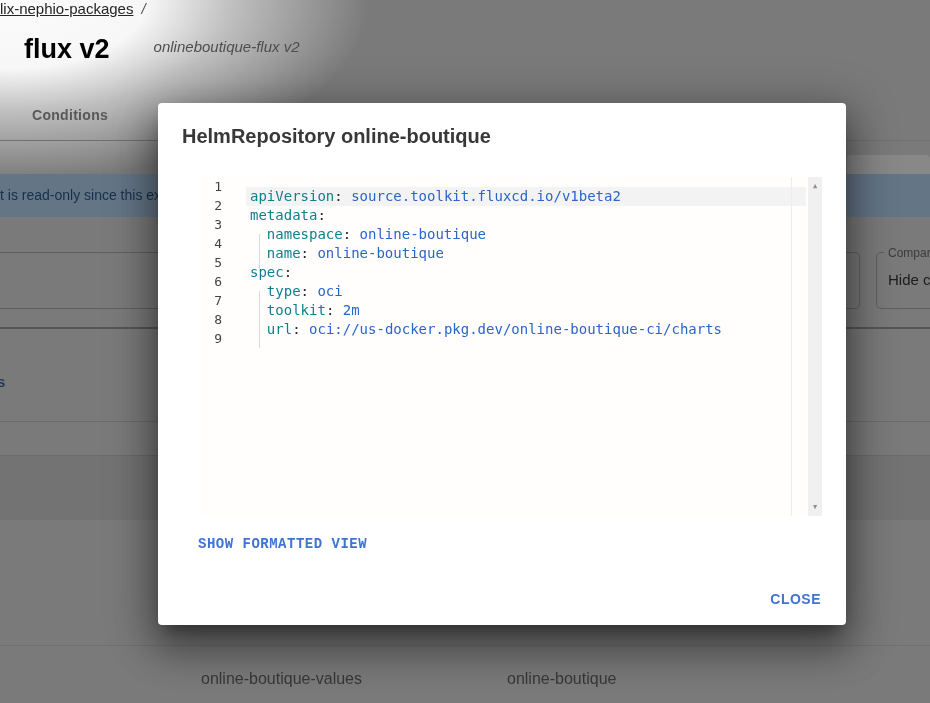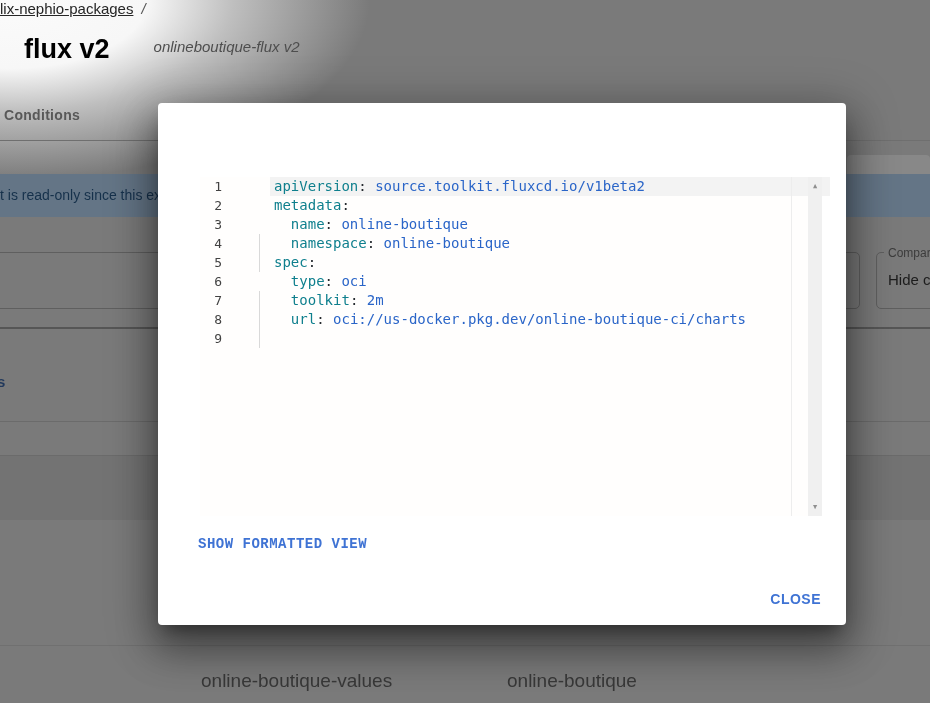--- a/index.html
+++ b/index.html
@@ -11,59 +11,59 @@
   .bg-page { inset:0; }
   .glow { left:0; top:0; width:560px; height:230px; pointer-events:none;
           background:radial-gradient(ellipse 360px 180px at 10px 0px,
             #fbfbfb 0%, #f7f7f7 38%, rgba(247,247,247,0.55) 62%, rgba(247,247,247,0) 100%); }
   .breadcrumb { left:0; top:11; height:18px; display:flex; align-items:flex-start; gap:8px;
                 font-size:15px; color:#2a2a2a; white-space:nowrap; }
   .crumb-link { color:#262626; text-decoration:underline; cursor:pointer; }
   .crumb-sep { color:#555; font-style:italic; }
   .crumb-current { color:#4e4e4e; font-style:italic;margin-top:38px; }
   .page-title { left:0; top:34px; font-size:27px; font-weight:bold; color:#000000; white-space:nowrap;margin-left:24px; }
-  .tab { left:4px; top:107px; font-size:14px; font-weight:600; letter-spacing:.3px; color:#585858; cursor:pointer; }
+  .tab { left:32px; top:107px; font-size:14px; font-weight:600; letter-spacing:.3px; color:#585858; cursor:pointer; }
   .tabbar-line { left:0; top:140px; width:930px; height:1px; background:#6f6f6f; }
   .top-right-box { left:847px; top:155px; width:83px; height:27px; background:#888888; border-radius:4px; }
 
   .banner { left:0; top:174px; width:930px; height:43px; background:#647586; }
   .banner-text { left:0; top:13px; font-size:14px; color:#16314b; white-space:nowrap; }
 
   .field-box { border:1px solid #5f5f5f; border-radius:5px; background:transparent; }
   .box-left { left:-30px; top:252px; width:890px; height:57px; }
   .box-compare { left:876px; top:252px; width:90px; height:57px; }
   .compare-label { left:884px; top:246px; font-size:12px; color:#3c3c3c; background:#7a7a7a;
                    padding:0 4px; white-space:nowrap; }
   .compare-value { left:888px; top:271px; font-size:15px; color:#1c1c1c; white-space:nowrap; }
 
   .divider-strong { left:0; top:327px; width:930px; height:2px; background:#565656; }
   .row-line-1 { left:0; top:421px; width:930px; height:1px; background:#6b6b6b; }
   .row-line-2 { left:0; top:455px; width:930px; height:1px; background:#6b6b6b; }
   .dark-band { left:0; top:456px; width:930px; height:64px; background:#737373; }
   .edge-fragment { left:-3px; top:373px; font-size:15px; font-weight:bold; color:#22395c; }
 
   .bottom-line { left:0; top:645px; width:930px; height:1px; background:#707070; }
-  .bottom-cell { top:670px; font-size:19px; color:#383838; white-space:nowrap; }
+  .bottom-cell { top:670px; font-size:16px; color:#383838; white-space:nowrap; }
   .bottom-cell-1 { left:201px; }
   .bottom-cell-2 { left:507px; }
 
   
   .backdrop { inset:0; background:rgba(0,0,0,0); }
 
   
   .dialog { left:158px; top:103px; width:688px; height:522px; background:#ffffff; border-radius:4px;
             box-shadow:0 11px 15px -7px rgba(0,0,0,.35), 0 24px 38px 3px rgba(0,0,0,.30),
                        0 9px 46px 8px rgba(0,0,0,.25); }
   .dialog-title { left:24px; top:22px; font-size:20px; font-weight:600; color:#383838; white-space:nowrap; }
 
   .editor { left:42px; top:74px; width:622px; height:339px; background:#fffefd;
             font-family:"DejaVu Sans Mono", monospace; font-size:14px; line-height:19px; }
   .gutter { left:0; top:0; width:30px; }
   .ln { height:19px; text-align:right; padding-right:8px; color:#424242; font-size:13px; line-height:19px; }
-  .code-lines { left:46px; top:0; width:560px;margin-left:24px; }
+  .code-lines { left:46px; top:10px; width:560px; }
   .row { height:19px; padding-left:4px; white-space:pre; }
   .row.active { background:#f3f3f3; }
   .k { color:#0e7f8d; }
   .p { color:#24292e; }
   .v { color:#2a65c8; }
   .indent-guide { width:1px; background:#d9d9d9; }
   .guide-1 { left:59px; top:57px; height:38px; }
   .guide-2 { left:59px; top:114px; height:57px; }
   .ruler { left:591px; top:0; width:1px; height:339px; background:#ededed; }
   .scrollbar { left:608px; top:0; width:14px; height:339px; background:#f0f0f0; }
@@ -111,38 +111,39 @@
   <div class="abs dark-band"></div>
 
   <div class="abs bottom-line"></div>
   <span class="abs bottom-cell bottom-cell-1">online-boutique-values</span>
   <span class="abs bottom-cell bottom-cell-2">online-boutique</span>
 </div>
 
 <div class="abs backdrop"></div>
 
 <div class="abs dialog">
+  <div class="abs dialog-title">HelmRepository online-boutique</div>
 
   <div class="abs editor">
     <div class="abs gutter">
         <div class="ln">1</div>
         <div class="ln">2</div>
         <div class="ln">3</div>
         <div class="ln">4</div>
         <div class="ln">5</div>
         <div class="ln">6</div>
         <div class="ln">7</div>
         <div class="ln">8</div>
         <div class="ln">9</div>
       </div>
     <div class="abs code-lines">
         <div class="row active"><span></span><span class="k">apiVersion</span><span class="p">:</span><span class="v"> source.toolkit.fluxcd.io/v1beta2</span></div>
         <div class="row"><span></span><span class="k">metadata</span><span class="p">:</span></div>
+        <div class="row"><span>  </span><span class="k">namespace</span><span class="p">:</span><span class="v"> online-boutique</span></div>
         <div class="row"><span>  </span><span class="k">name</span><span class="p">:</span><span class="v"> online-boutique</span></div>
-        <div class="row"><span>  </span><span class="k">namespace</span><span class="p">:</span><span class="v"> online-boutique</span></div>
         <div class="row"><span></span><span class="k">spec</span><span class="p">:</span></div>
         <div class="row"><span>  </span><span class="k">type</span><span class="p">:</span><span class="v"> oci</span></div>
         <div class="row"><span>  </span><span class="k">toolkit</span><span class="p">:</span><span class="v"> 2m</span></div>
         <div class="row"><span>  </span><span class="k">url</span><span class="p">:</span><span class="v"> oci://us-docker.pkg.dev/online-boutique-ci/charts</span></div>
       </div>
     <div class="abs indent-guide guide-1"></div>
     <div class="abs indent-guide guide-2"></div>
     <div class="abs ruler"></div>
     <div class="abs scrollbar">
       <div class="scroll-arrow scroll-up">▲</div>

